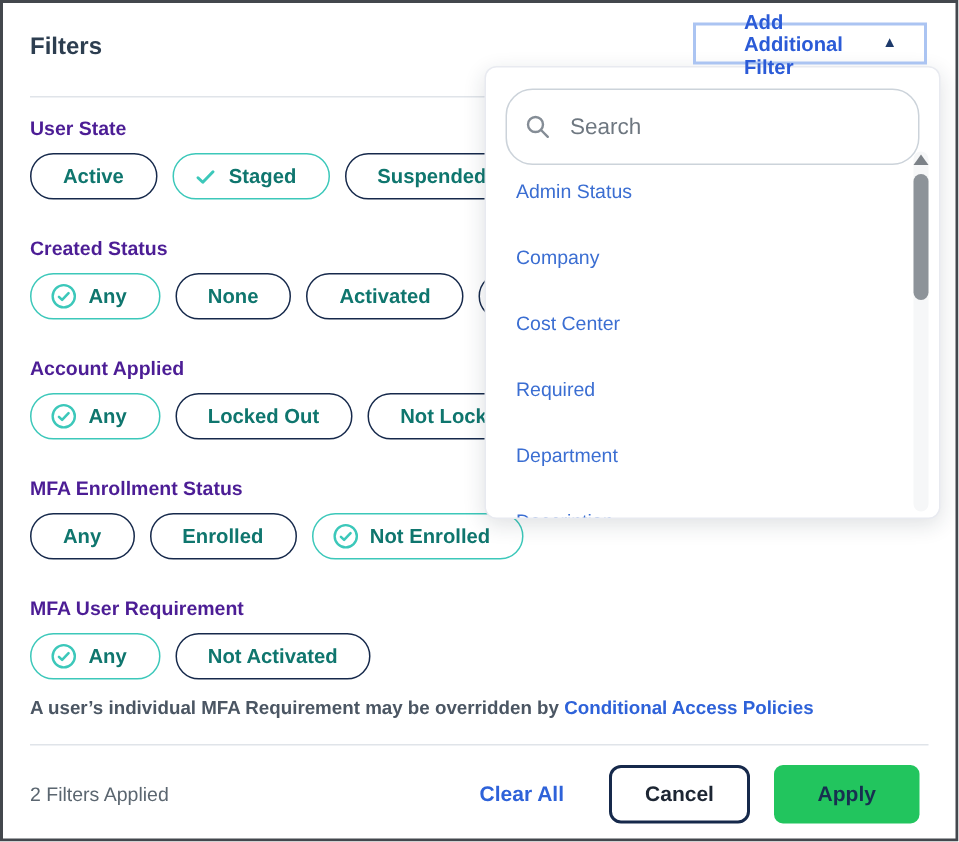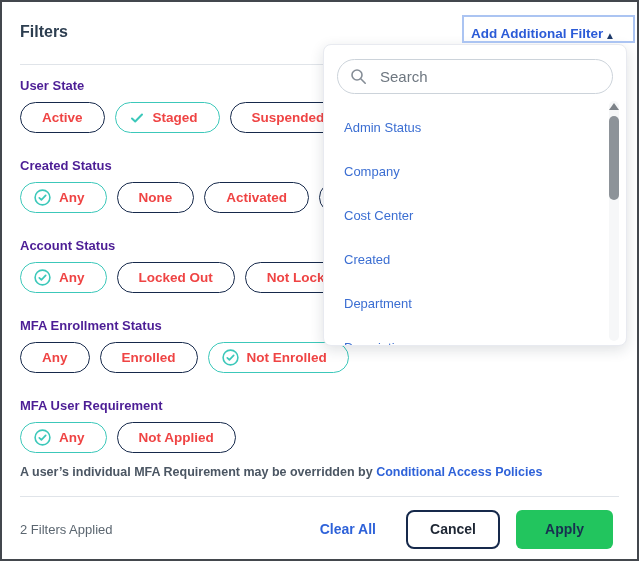--- a/index.html
+++ b/index.html
@@ -20,21 +20,21 @@
   .divider.top { margin-top:22px; }
 
   
   .section { padding-top:25px; }
   .section.first { padding-top:13px; }
   .sec-label { font-size:13px; font-weight:700; color:#4c1d95; height:15px; line-height:15px; margin-bottom:9px; }
   .pill-row { display:flex; gap:10px; }
   .pill {
     height:31px; display:inline-flex; align-items:center;
     padding:0 21px; border:1.5px solid #16294b; border-radius:16px;
-    background:#fff; font-size:13.5px; font-weight:600; color:#ef4444;
+    background:#fff; font-size:13.5px; font-weight:600; color:#0f766e;
     cursor:pointer; white-space:nowrap;
   }
   .pill.teal { border-color:#3cc8ba; }
   .pill.has-icon { padding-left:13px; }
   .pill .icon { display:flex; margin-right:8px; }
   .pill.partial { width:90px; padding:0; }
 
   
   .note { margin-top:12px; font-size:12.5px; font-weight:700; color:#4b5663; height:15px; line-height:15px; }
   .note a { color:#2e62d9; text-decoration:none; cursor:pointer; }
@@ -43,34 +43,34 @@
   
   .footer { height:64px; display:flex; align-items:center; gap:16px; padding-right:15px; margin-right:-9px; }
   .applied { color:#5b6670; font-size:13px; margin-right:auto; }
   .clear-all { color:#2e62d9; font-size:14px; font-weight:700; cursor:pointer; margin-right:14px; }
   .btn { height:39px; font-family:inherit; cursor:pointer; }
   .btn-cancel { width:94px; border:2px solid #16294b; border-radius:8px; background:#fff; font-size:14px; font-weight:600; color:#1d2633; }
   .btn-apply { width:97px; border:none; border-radius:6px; background:#22c55e; font-size:14px; font-weight:700; color:#173050; }
 
   
   .focus-box {
-    position:absolute; left:460px; top:13px; width:173px; height:28px;
-    border:2px solid #abc4f2; display:flex; align-items:flex-end; z-index:20; cursor:pointer;
+    position:absolute; left:460px; top:13px; width:156px; height:28px;
+    border:2px solid #abc4f2; display:flex; align-items:center; z-index:20; cursor:pointer;padding-left:25px;
   }
   .af-label { color:#2b5bd7; font-size:13.5px; font-weight:700; margin-left:7px; }
   .af-caret { margin-left:auto; margin-right:18px; color:#1d3a6b; font-size:10px; line-height:10px; }
 
   
   .panel {
     position:absolute; left:321px; top:42px; width:304px; height:302px;
     background:#fff; border:1px solid #e8eaf0; border-radius:8px;
     box-shadow:0 4px 14px rgba(30,40,60,.14); z-index:15; overflow:hidden;
   }
   .search-wrap {
-    position:absolute; left:13px; right:13px; top:14px; height:35px;
+    position:absolute; left:13px; right:13px; top:14px; height:51px;
     border:1px solid #ccd3da; border-radius:18px;
     display:flex; align-items:center; padding:6px 12px; gap:11px; background:#fff;
   }
   .search-wrap input {
     border:none; outline:none; flex:1; font-family:inherit; font-size:15px; color:#333; background:transparent; min-width:0;
   }
   .search-wrap input::placeholder { color:#6e7780; }
   .dd-list { position:absolute; top:60px; left:0; right:24px; }
   .dd-item {
     height:44px; display:flex; align-items:center; padding-left:20px;
@@ -126,21 +126,21 @@
         <div class="pill">
           <span>Activated</span>
         </div>
         <div class="pill partial">
           <span></span>
         </div>
       </div>
     </div>
 
     <div class="section">
-      <div class="sec-label">Account Status</div>
+      <div class="sec-label">Account Applied</div>
       <div class="pill-row">
         <div class="pill teal has-icon">
           <span class="icon">
             <svg width="17" height="17" viewBox="0 0 17 17">
                 <circle cx="8.5" cy="8.5" r="7.4" stroke="#3CC8BA" stroke-width="1.6" fill="none"></circle>
                 <path d="M5.3 8.9l2.1 2 4.3-4.5" stroke="#3CC8BA" stroke-width="1.7" fill="none" stroke-linecap="round" stroke-linejoin="round"></path>
               </svg>
           </span>
           <span>Any</span>
         </div>
@@ -180,21 +180,21 @@
         <div class="pill teal has-icon">
           <span class="icon">
             <svg width="17" height="17" viewBox="0 0 17 17">
                 <circle cx="8.5" cy="8.5" r="7.4" stroke="#3CC8BA" stroke-width="1.6" fill="none"></circle>
                 <path d="M5.3 8.9l2.1 2 4.3-4.5" stroke="#3CC8BA" stroke-width="1.7" fill="none" stroke-linecap="round" stroke-linejoin="round"></path>
               </svg>
           </span>
           <span>Any</span>
         </div>
         <div class="pill">
-          <span>Not Applied</span>
+          <span>Not Activated</span>
         </div>
       </div>
     </div>
 
     <div class="note">
       <span>A user’s individual MFA Requirement may be overridden by</span>
       <a>Conditional Access Policies</a>
     </div>
 
     <hr class="divider bottom">
@@ -219,21 +219,21 @@
             <circle cx="7" cy="7" r="5" stroke="#858d96" stroke-width="1.6" fill="none"></circle>
             <line x1="11" y1="11" x2="15.2" y2="15.2" stroke="#858d96" stroke-width="1.6" stroke-linecap="round"></line>
           </svg>
       </span>
       <input type="text" placeholder="Search" style="">
     </div>
     <div class="dd-list">
       <div class="dd-item">Admin Status</div>
       <div class="dd-item">Company</div>
       <div class="dd-item">Cost Center</div>
-      <div class="dd-item">Created</div>
+      <div class="dd-item">Required</div>
       <div class="dd-item">Department</div>
       <div class="dd-item">Description</div>
     </div>
     <div class="scrollbar">
       <div class="sb-arrow"></div>
       <div class="sb-thumb"></div>
     </div>
   </div>
 </div>
 

